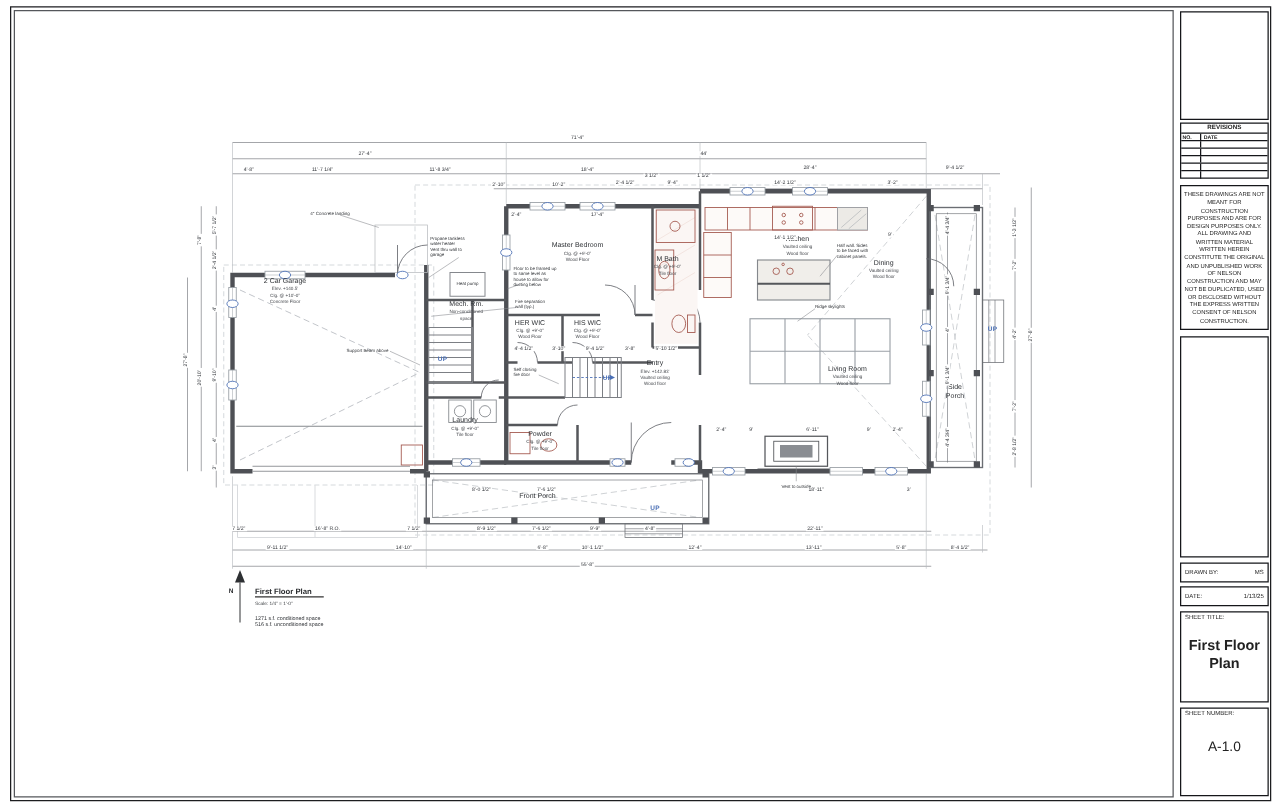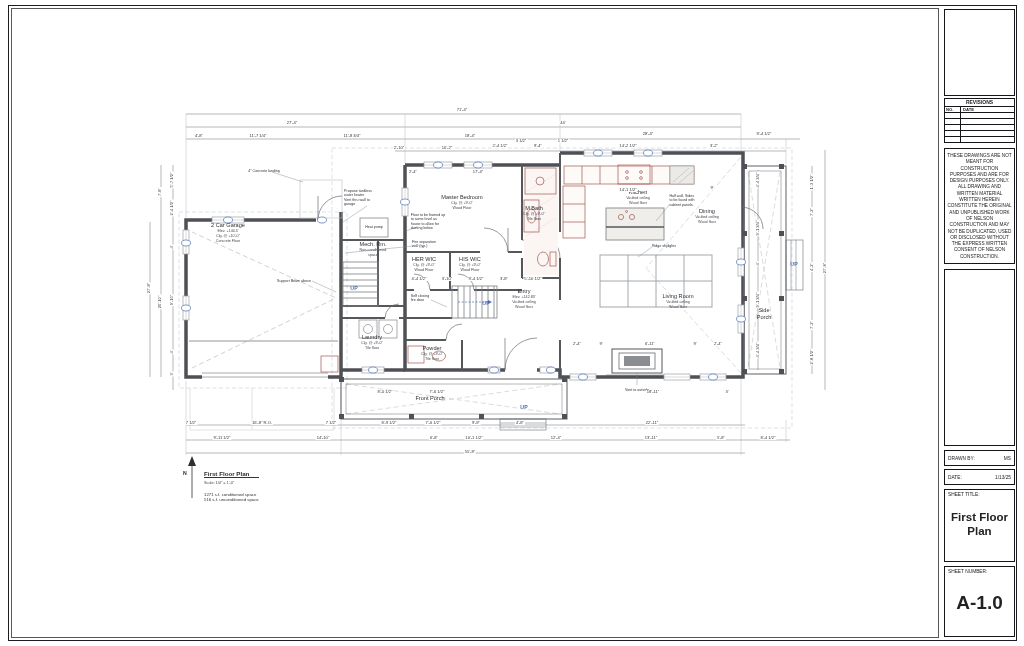--- a/index.html
+++ b/index.html
@@ -10,21 +10,21 @@
   .tb-box{position:absolute;left:944px;width:71px;border:1px solid #15161a;background:#fff;box-sizing:border-box;}
   .rev-title{font-size:5px;font-weight:bold;text-align:center;border-bottom:1px solid #15161a;line-height:7px;height:7px;}
   .rev-row{display:flex;border-bottom:1px solid #15161a;height:6px;box-sizing:border-box;}
   .rev-row:last-child{border-bottom:none;}
   .rev-c1{width:14px;border-right:1px solid #15161a;font-size:4.2px;font-weight:bold;padding-left:1px;line-height:5.5px;}
   .rev-c2{flex:1;font-size:4.2px;font-weight:bold;padding-left:2px;line-height:5.5px;}
   .disclaimer{font-size:4.7px;line-height:1.34;text-align:center;padding:4px 2px;color:#222;}
   .tb-row{display:flex;justify-content:space-between;align-items:center;padding:0 3px;font-size:4.8px;}
   .tb-label{font-size:4.8px;padding:2px 0 0 3px;}
   .tb-title-big{font-size:11.5px;font-weight:bold;text-align:center;margin-top:14px;line-height:1.2;}
-  .tb-num-big{font-size:19px;font-weight:bold;text-align:center;margin-top:18px;}
+  .tb-num-big{font-size:11px;font-weight:normal;text-align:center;margin-top:18px;}
   
   #plan-labels{position:absolute;left:0;top:0;width:1024px;height:646px;pointer-events:none;}
   .room{position:absolute;transform:translate(-50%,-50%);text-align:center;color:#2f3236;line-height:1.25;white-space:nowrap;}
   .room.wrap{white-space:normal;}
   .room .rname{font-size:5.6px;}
   .room .rsub{font-size:3.7px;color:#46494e;line-height:1.3;}
   .ann{position:absolute;transform:translate(-50%,-50%);font-size:3.6px;color:#2f3236;white-space:pre-line;line-height:1.25;text-align:left;}
   .dim{position:absolute;transform:translate(-50%,-50%);font-size:4.1px;color:#34373c;background:#fff;padding:0 1px;white-space:nowrap;line-height:1;}
   .dim.v{transform:translate(-50%,-50%) rotate(-90deg);}
   .up{position:absolute;transform:translate(-50%,-50%);font-size:5.2px;font-weight:700;color:#4a6fb5;letter-spacing:.2px;}

